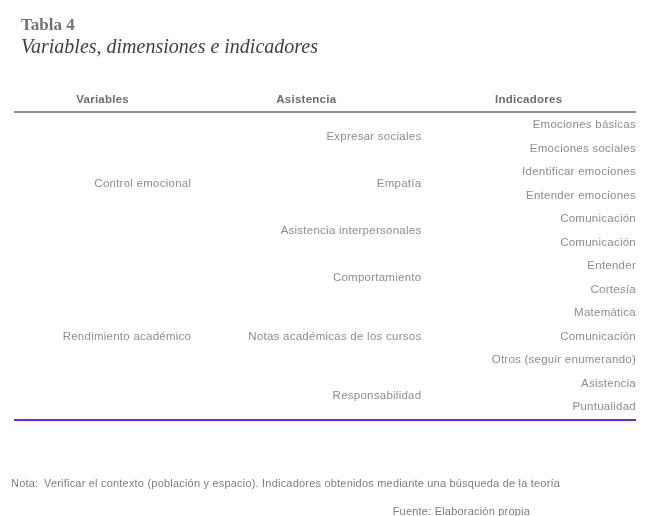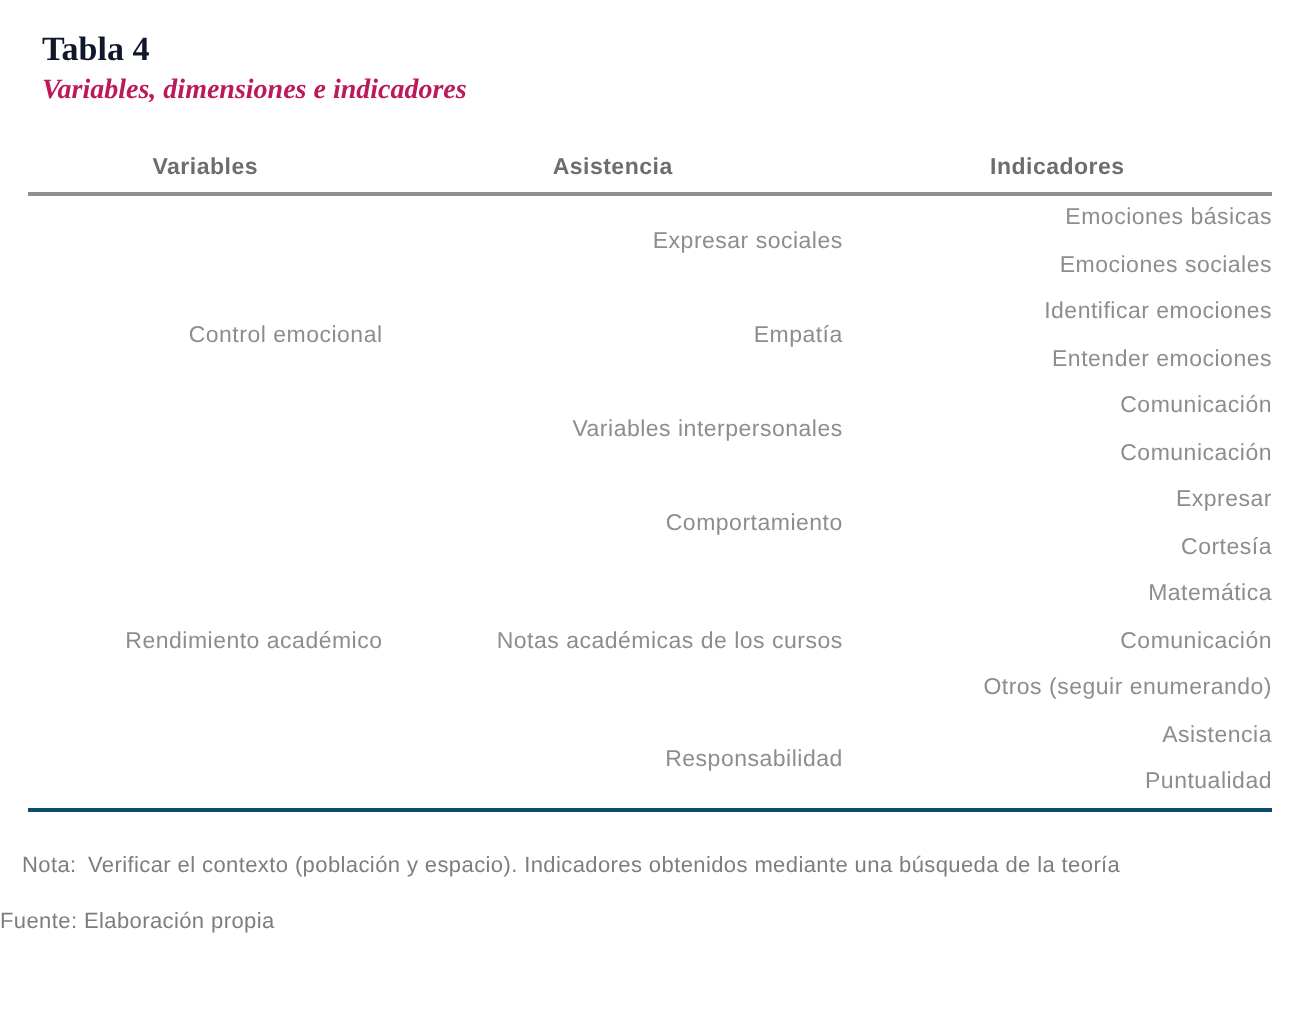--- a/index.html
+++ b/index.html
@@ -14,37 +14,36 @@
     font-family: "Liberation Sans", sans-serif;
     position: relative;
   }
   .caption {
     margin: 15px 0 0 21px;
   }
   .table-number {
     font-family: "Liberation Serif", serif;
     font-size: 17px;
     font-weight: bold;
-    color: #0f172a;
+    color: #737373;
     line-height: 20px;
   }
   .table-title {
     font-family: "Liberation Serif", serif;
     font-style: italic;
-    font-size: 14px;
-    color: #be185d;
+    font-size: 20px;
+    color: #404040;
     line-height: 22px;
-    font-weight: bold;
   }
   table.data-table {
     border-collapse: collapse;
     table-layout: fixed;
     width: 622px;
-    margin: 21px 0 0 14px;
-    border-bottom: 2px solid #0c4a6e;
+    margin: 36px 0 0 14px;
+    border-bottom: 2px solid #6d28d9;
   }
   table.data-table col.c1 { width: 28.5%; }
   table.data-table col.c2 { width: 37%; }
   table.data-table col.c3 { width: 34.5%; }
   table.data-table th {
     font-size: 11.5px;
     font-weight: bold;
     letter-spacing: 0.25px;
     color: #6d6d6d;
     text-align: center;
@@ -68,28 +67,29 @@
     padding-left: 33px;
     font-size: 11px;
     letter-spacing: 0.2px;
     line-height: 17.5px;
     color: #7d7d7d;
   }
   .note .note-label {
     display: inline-block;
     width: 33px;
     margin-left: -33px;
+    margin-top: 35px;
   }
   .note .note-line {
     display: inline;
   }
   .source {
     width: 530px;
     margin: 13px 0 0 0;
-    text-align: left;
+    text-align: right;
     font-size: 11px;
     letter-spacing: 0.2px;
     color: #7d7d7d;
   }
 </style>
 </head>
 <body>
 
 <div class="page">
 
@@ -121,31 +121,31 @@
         <td>Emociones sociales</td>
       </tr>
       <tr>
         <td rowspan="2">Empatía</td>
         <td>Identificar emociones</td>
       </tr>
       <tr>
         <td>Entender emociones</td>
       </tr>
       <tr>
-        <td rowspan="2">Variables interpersonales</td>
+        <td rowspan="2">Asistencia interpersonales</td>
         <td>Comunicación</td>
       </tr>
       <tr>
         <td>Comunicación</td>
       </tr>
 
       <tr>
         <td rowspan="7">Rendimiento académico</td>
         <td rowspan="2">Comportamiento</td>
-        <td>Expresar</td>
+        <td>Entender</td>
       </tr>
       <tr>
         <td>Cortesía</td>
       </tr>
       <tr>
         <td rowspan="3">Notas académicas de los cursos</td>
         <td>Matemática</td>
       </tr>
       <tr>
         <td>Comunicación</td>

